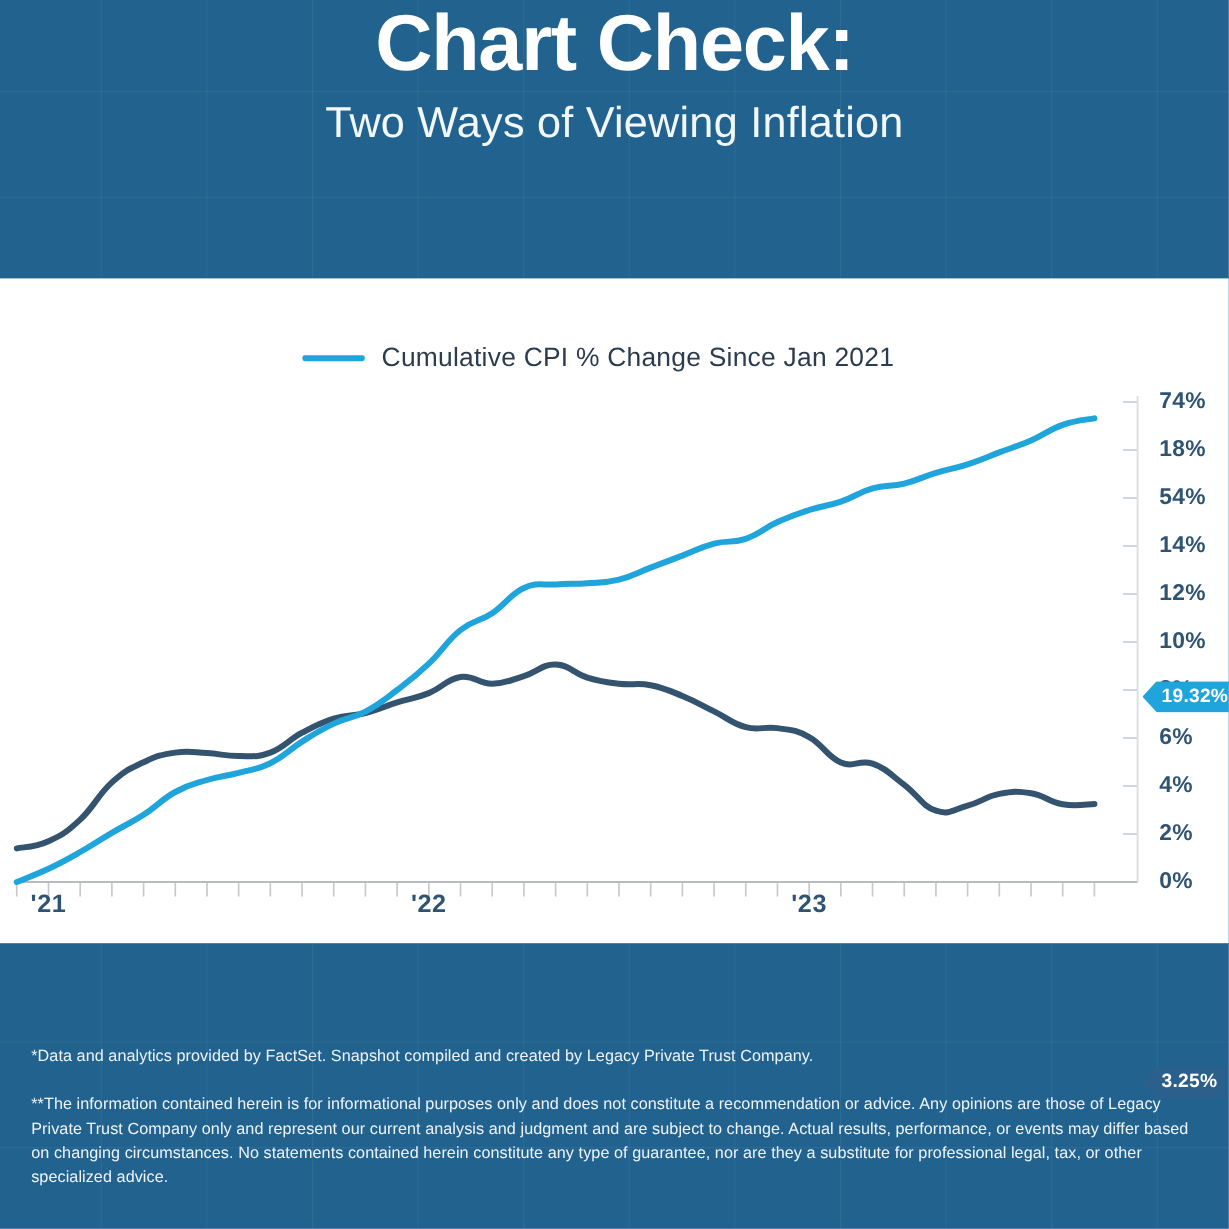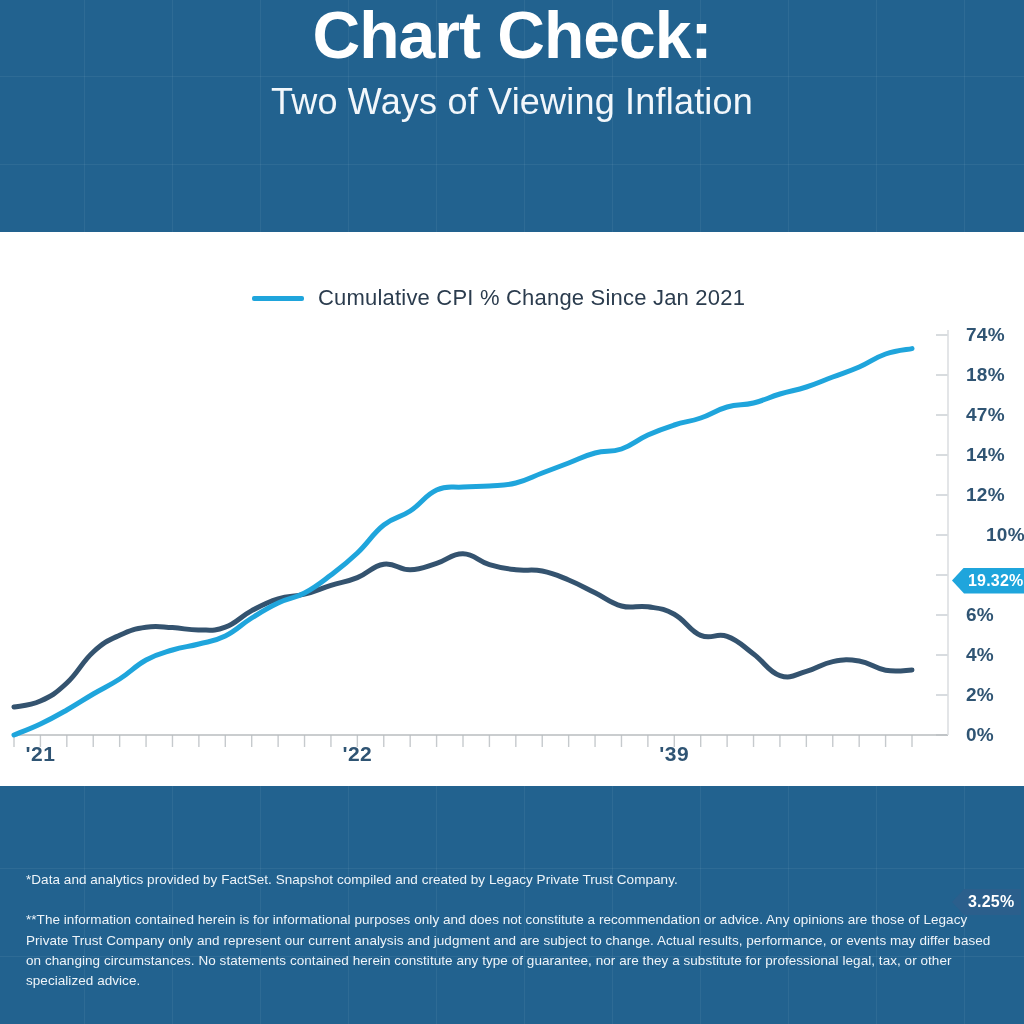--- a/index.html
+++ b/index.html
@@ -198,31 +198,31 @@
         <span class="legend-label">Cumulative CPI % Change Since Jan 2021</span>
       </div>
     </div>
 
     <div id="y-axis-labels">
         <div class="y-label" style="top: 503px;">0%</div>
         <div class="y-label" style="top: 463px;">2%</div>
         <div class="y-label" style="top: 423px;">4%</div>
         <div class="y-label" style="top: 383px;">6%</div>
         <div class="y-label" style="top: 343px;">8%</div>
-        <div class="y-label" style="top: 303px; margin-left: 20px;">10%</div>
+        <div class="y-label" style="top: 303px;">10%</div>
         <div class="y-label" style="top: 263px;">12%</div>
         <div class="y-label" style="top: 223px;">14%</div>
-        <div class="y-label" style="top: 183px;">47%</div>
+        <div class="y-label" style="top: 183px;">54%</div>
         <div class="y-label" style="top: 143px;">18%</div>
         <div class="y-label" style="top: 103px;">74%</div>
       </div>
     <div id="x-axis-labels">
         <div class="x-label" style="left: 40.4118px;">'21</div>
         <div class="x-label" style="left: 357.353px;">'22</div>
-        <div class="x-label" style="left: 674.294px;">'39</div>
+        <div class="x-label" style="left: 674.294px;">'23</div>
       </div>
 
     <div class="callout" id="callout-cumulative" style="top: 335.6px; background: rgb(31, 165, 220);">19.32%</div>
     <div class="callout" id="callout-yoy" style="top: 657px; background: rgb(43, 95, 140);">3.25%</div>
   </div>
 
 </div>
 
 <div id="footer">
   <div class="foot-line" id="foot-note-1">*Data and analytics provided by FactSet. Snapshot compiled and created by Legacy Private Trust Company.</div>

